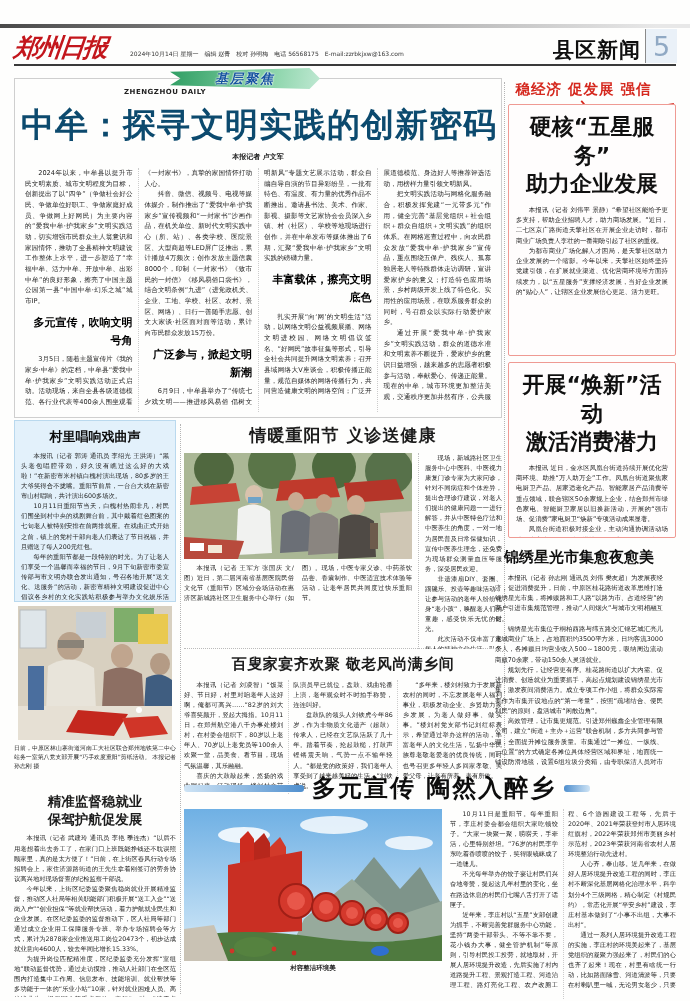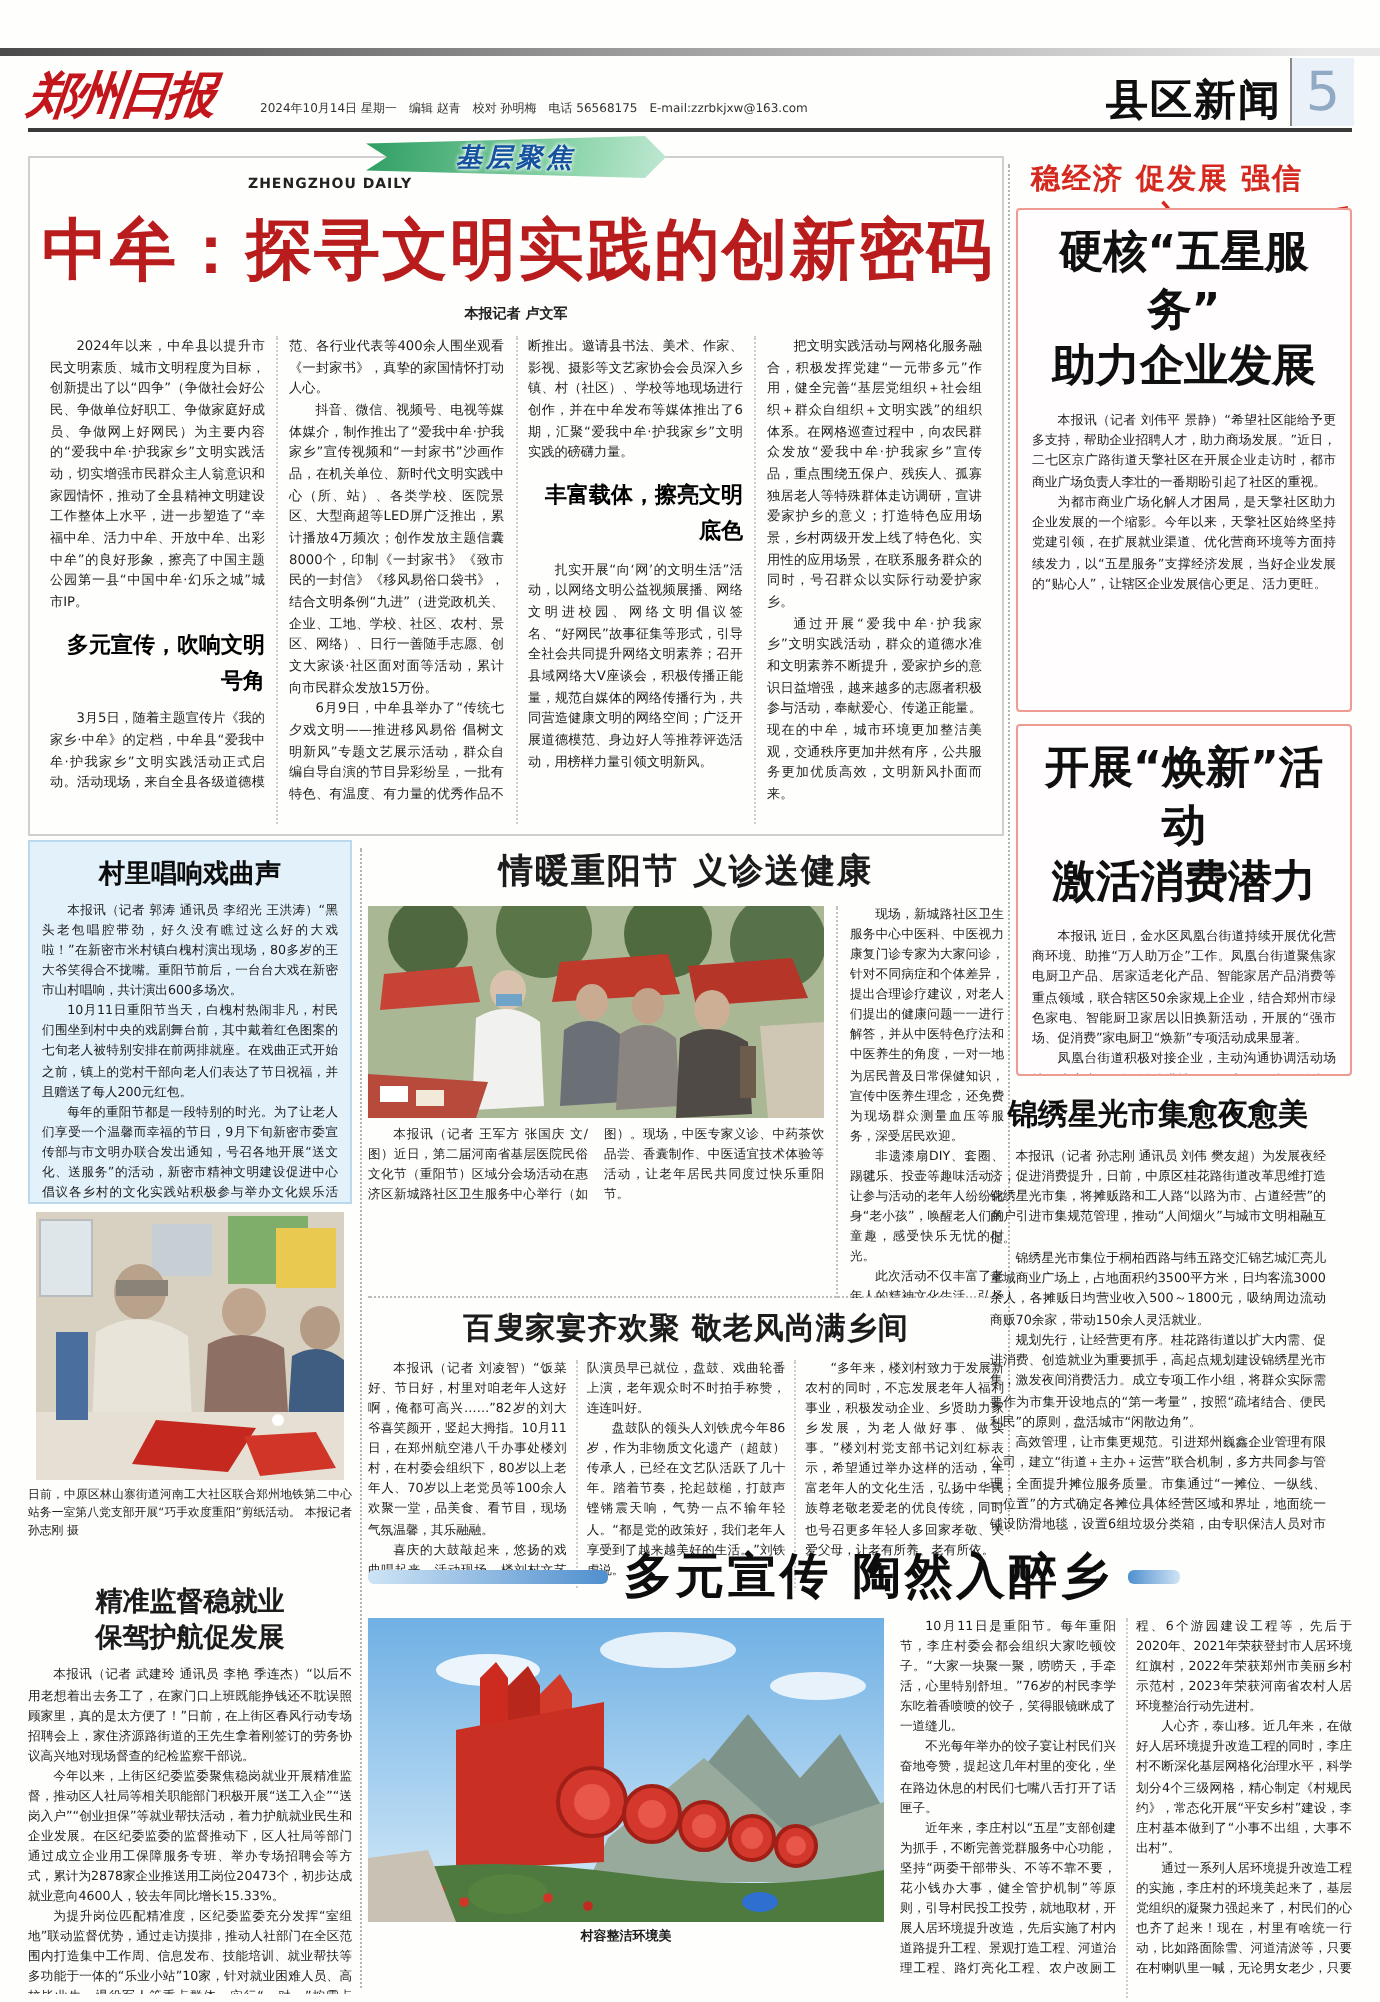--- a/index.html
+++ b/index.html
@@ -14,28 +14,28 @@
   .dateline{position:absolute;left:130px;top:50px;font-size:6px;color:#333;white-space:nowrap;}
   .section-title{position:absolute;left:553px;top:36px;font-size:21px;font-weight:900;color:#0f0f0f;letter-spacing:1px;}
   .pagenum-box{position:absolute;left:645px;top:29px;width:31px;height:34px;background:#eaf1f8;
                border-left:1px solid #8a8a8a;display:flex;align-items:center;justify-content:center;}
   .pagenum{font-size:27px;color:#90a9c4;font-weight:400;}
   .header-rule{position:absolute;left:14px;top:64px;width:662px;height:2px;background:#3a3a3a;}
   
   .vrule{position:absolute;border-left:1px dotted #b5b5b5;width:0;}
   
   .focus-box{position:absolute;left:14px;top:78px;width:486px;height:338px;border:1px solid #cfcfcf;}
-  .ribbon{position:absolute;left:168px;top:-11px;width:150px;height:21px;
+  .ribbon{position:absolute;left:155px;top:-11px;width:150px;height:21px;
           background:linear-gradient(100deg,#2f9e63,#8fd6ad 70%,#bfe8d2);
           clip-path:polygon(0% 18%,93% 0%,100% 50%,93% 100%,0% 82%,7% 50%);
           display:flex;align-items:center;justify-content:center;}
   .ribbon span{font-size:13px;font-weight:900;font-style:italic;color:#15539f;
                text-shadow:0 0 2px #ffffff,0 0 2px #ffffff;letter-spacing:2px;}
   .focus-headline{margin:24px 6px 2px;text-align:center;font-size:33px;font-weight:900;
-                  color:#b91c1c;letter-spacing:1px;white-space:nowrap;}
+                  color:#0c4a6e;letter-spacing:1px;white-space:nowrap;}
   .focus-byline{text-align:center;font-size:7px;font-weight:bold;color:#222;margin:4px 0 6px;}
   .focus-cols{margin:2px 10px;height:244px;column-count:4;column-gap:12px;
               column-rule:1px dotted #cccccc;font-size:6.6px;line-height:1.62;overflow:hidden;}
   .para{margin:0;text-indent:2em;text-align:justify;}
   .subhead{font-size:11px;font-weight:900;text-align:right;color:#000;
            margin:7px 0 5px;break-inside:avoid;text-indent:0;}
   
   .econ-banner{position:absolute;left:508px;top:80px;width:168px;display:flex;align-items:flex-end;
                border-bottom:2px solid #d5281e;padding-bottom:2px;}
   .econ-banner .txt{font-size:14.5px;font-weight:900;color:#d5281e;letter-spacing:1px;flex:1;text-align:center;}
@@ -105,20 +105,21 @@
     </div>
     <div class="focus-headline">中牟：探寻文明实践的创新密码</div>
     <div class="focus-byline">本报记者 卢文军</div>
     <div class="focus-cols">
       <p class="para">2024年以来，中牟县以提升市民文明素质、城市文明程度为目标，创新提出了以“四争”（争做社会好公民、争做单位好职工、争做家庭好成员、争做网上好网民）为主要内容的“爱我中牟·护我家乡”文明实践活动，切实增强市民群众主人翁意识和家园情怀，推动了全县精神文明建设工作整体上水平，进一步塑造了“幸福中牟、活力中牟、开放中牟、出彩中牟”的良好形象，擦亮了中国主题公园第一县“中国中牟·幻乐之城”城市IP。</p>
       <h3 class="subhead">多元宣传，吹响文明号角</h3>
       <div>
           <p class="para">3月5日，随着主题宣传片《我的家乡·中牟》的定档，中牟县“爱我中牟·护我家乡”文明实践活动正式启动。活动现场，来自全县各级道德模范、各行业代表等400余人围坐观看《一封家书》，真挚的家国情怀打动人心。</p>
           <p class="para">抖音、微信、视频号、电视等媒体媒介，制作推出了“爱我中牟·护我家乡”宣传视频和“一封家书”沙画作品，在机关单位、新时代文明实践中心（所、站）、各类学校、医院景区、大型商超等LED屏广泛推出，累计播放4万频次；创作发放主题信囊8000个，印制《一封家书》《致市民的一封信》《移风易俗口袋书》，结合文明条例“九进”（进党政机关、企业、工地、学校、社区、农村、景区、网络）、日行一善随手志愿、创文大家谈·社区面对面等活动，累计向市民群众发放15万份。</p>
         </div>
+      <h3 class="subhead">广泛参与，掀起文明新潮</h3>
       <div>
           <p class="para">6月9日，中牟县举办了“传统七夕戏文明——推进移风易俗 倡树文明新风”专题文艺展示活动，群众自编自导自演的节目异彩纷呈，一批有特色、有温度、有力量的优秀作品不断推出。邀请县书法、美术、作家、影视、摄影等文艺家协会会员深入乡镇、村（社区）、学校等地现场进行创作，并在中牟发布等媒体推出了6期，汇聚“爱我中牟·护我家乡”文明实践的磅礴力量。</p>
         </div>
       <h3 class="subhead">丰富载体，擦亮文明底色</h3>
       <div>
           <p class="para">扎实开展“向‘网’的文明生活”活动，以网络文明公益视频展播、网络文明进校园、网络文明倡议签名、“好网民”故事征集等形式，引导全社会共同提升网络文明素养；召开县域网络大V座谈会，积极传播正能量，规范自媒体的网络传播行为，共同营造健康文明的网络空间；广泛开展道德模范、身边好人等推荐评选活动，用榜样力量引领文明新风。</p>
           <p class="para">把文明实践活动与网格化服务融合，积极发挥党建“一元带多元”作用，健全完善“基层党组织＋社会组织＋群众自组织＋文明实践”的组织体系。在网格巡查过程中，向农民群众发放“爱我中牟·护我家乡”宣传品，重点围绕五保户、残疾人、孤寡独居老人等特殊群体走访调研，宣讲爱家护乡的意义；打造特色应用场景，乡村两级开发上线了特色化、实用性的应用场景，在联系服务群众的同时，号召群众以实际行动爱护家乡。</p>
           <p class="para">通过开展“爱我中牟·护我家乡”文明实践活动，群众的道德水准和文明素养不断提升，爱家护乡的意识日益增强，越来越多的志愿者积极参与活动，奉献爱心、传递正能量。现在的中牟，城市环境更加整洁美观，交通秩序更加井然有序，公共服务更加优质高效，文明新风扑面而来。</p>
         </div>
     </div>

